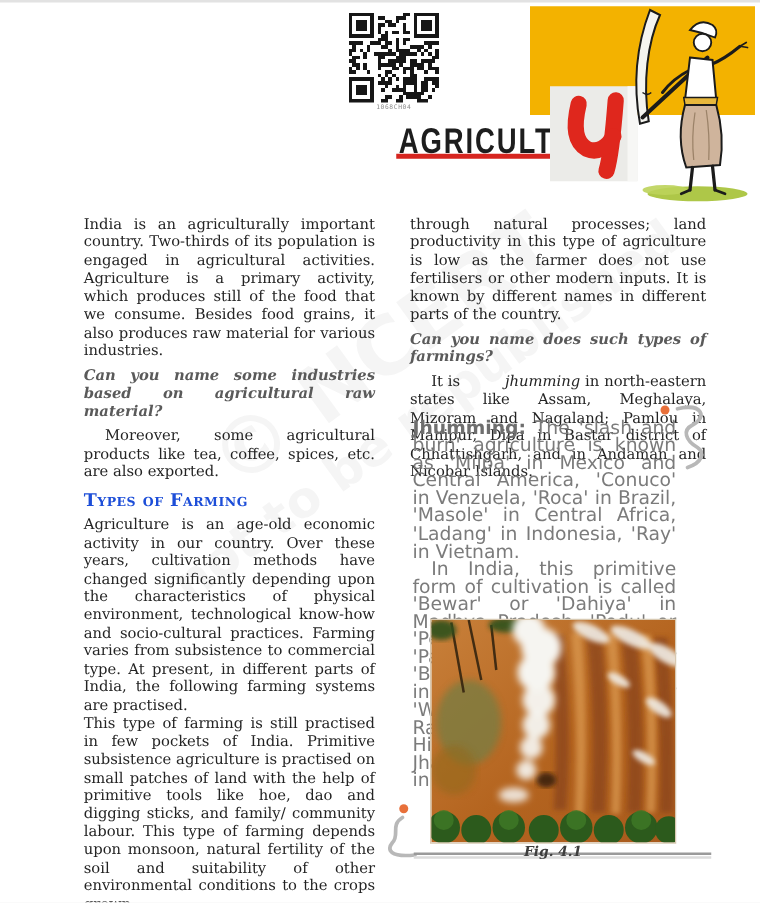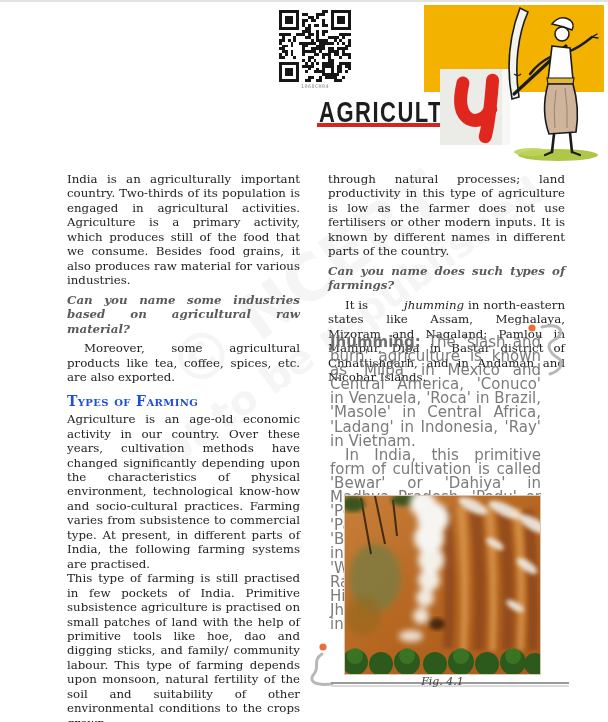--- a/index.html
+++ b/index.html
@@ -53,21 +53,21 @@
     font-family:"DejaVu Sans",sans-serif;font-size:15px;line-height:14.1px;
     color:#7b7b7b;text-align:justify;
   }
   .jbox .indent{text-indent:15px;}
   .jbox b{color:#6e6e6e;}
   .deco{position:absolute;pointer-events:none;}
   
   .photo{position:absolute;left:345px;top:494px;width:195px;height:178px;
     outline:1px solid #d8c9b2;}
   .fig-caption{position:absolute;left:345px;top:673px;width:195px;text-align:center;
-    font-weight:normal;font-style:italic;font-size:11px;color:#3d3d3d;}
+    font-weight:bold;font-style:italic;font-size:11px;color:#3d3d3d;}
   .bottom-rule{position:absolute;left:331px;top:680px;width:238px;height:2px;background:#9a9a9a;
     box-shadow:0 3px 0 #dcdcdc;}
 </style>
 </head>
 <body>
 
 <div class="page">
 
   <div class="watermark">
     <div class="w1">© NCERT</div>

